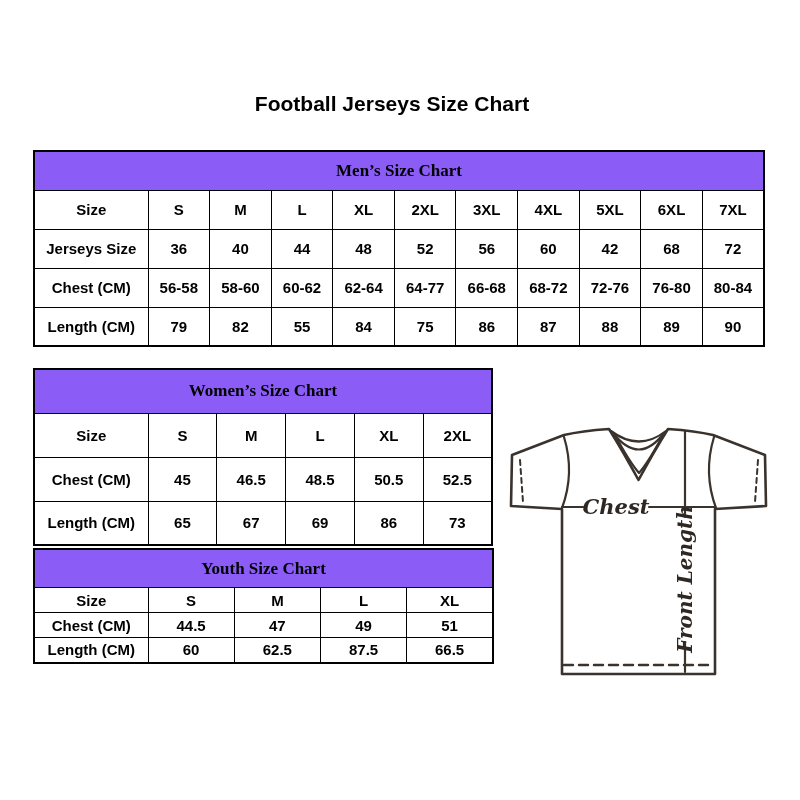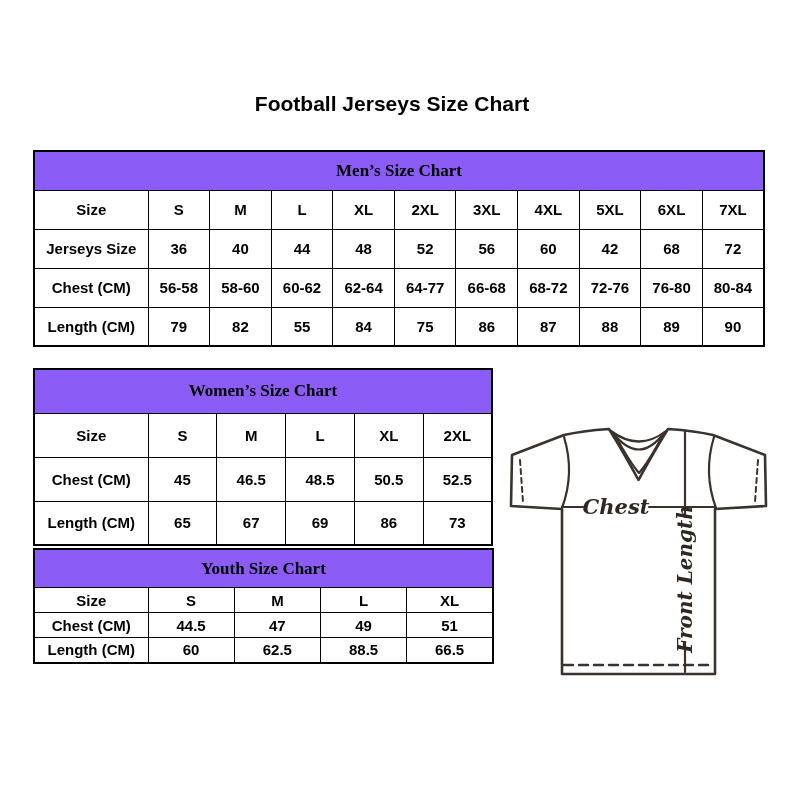--- a/index.html
+++ b/index.html
@@ -204,21 +204,21 @@
         <th>Chest (CM)</th>
         <td>44.5</td>
         <td>47</td>
         <td>49</td>
         <td>51</td>
       </tr>
       <tr>
         <th>Length (CM)</th>
         <td>60</td>
         <td>62.5</td>
-        <td>88.5</td>
+        <td>87.5</td>
         <td>66.5</td>
       </tr>
     </tbody>
   </table>
 
 <div class="jersey-wrap">
   <svg viewBox="0 0 272 262">
     <g fill="none" stroke="#3a322c" stroke-width="2.6" stroke-linejoin="round" stroke-linecap="round">
 
       <path d="

